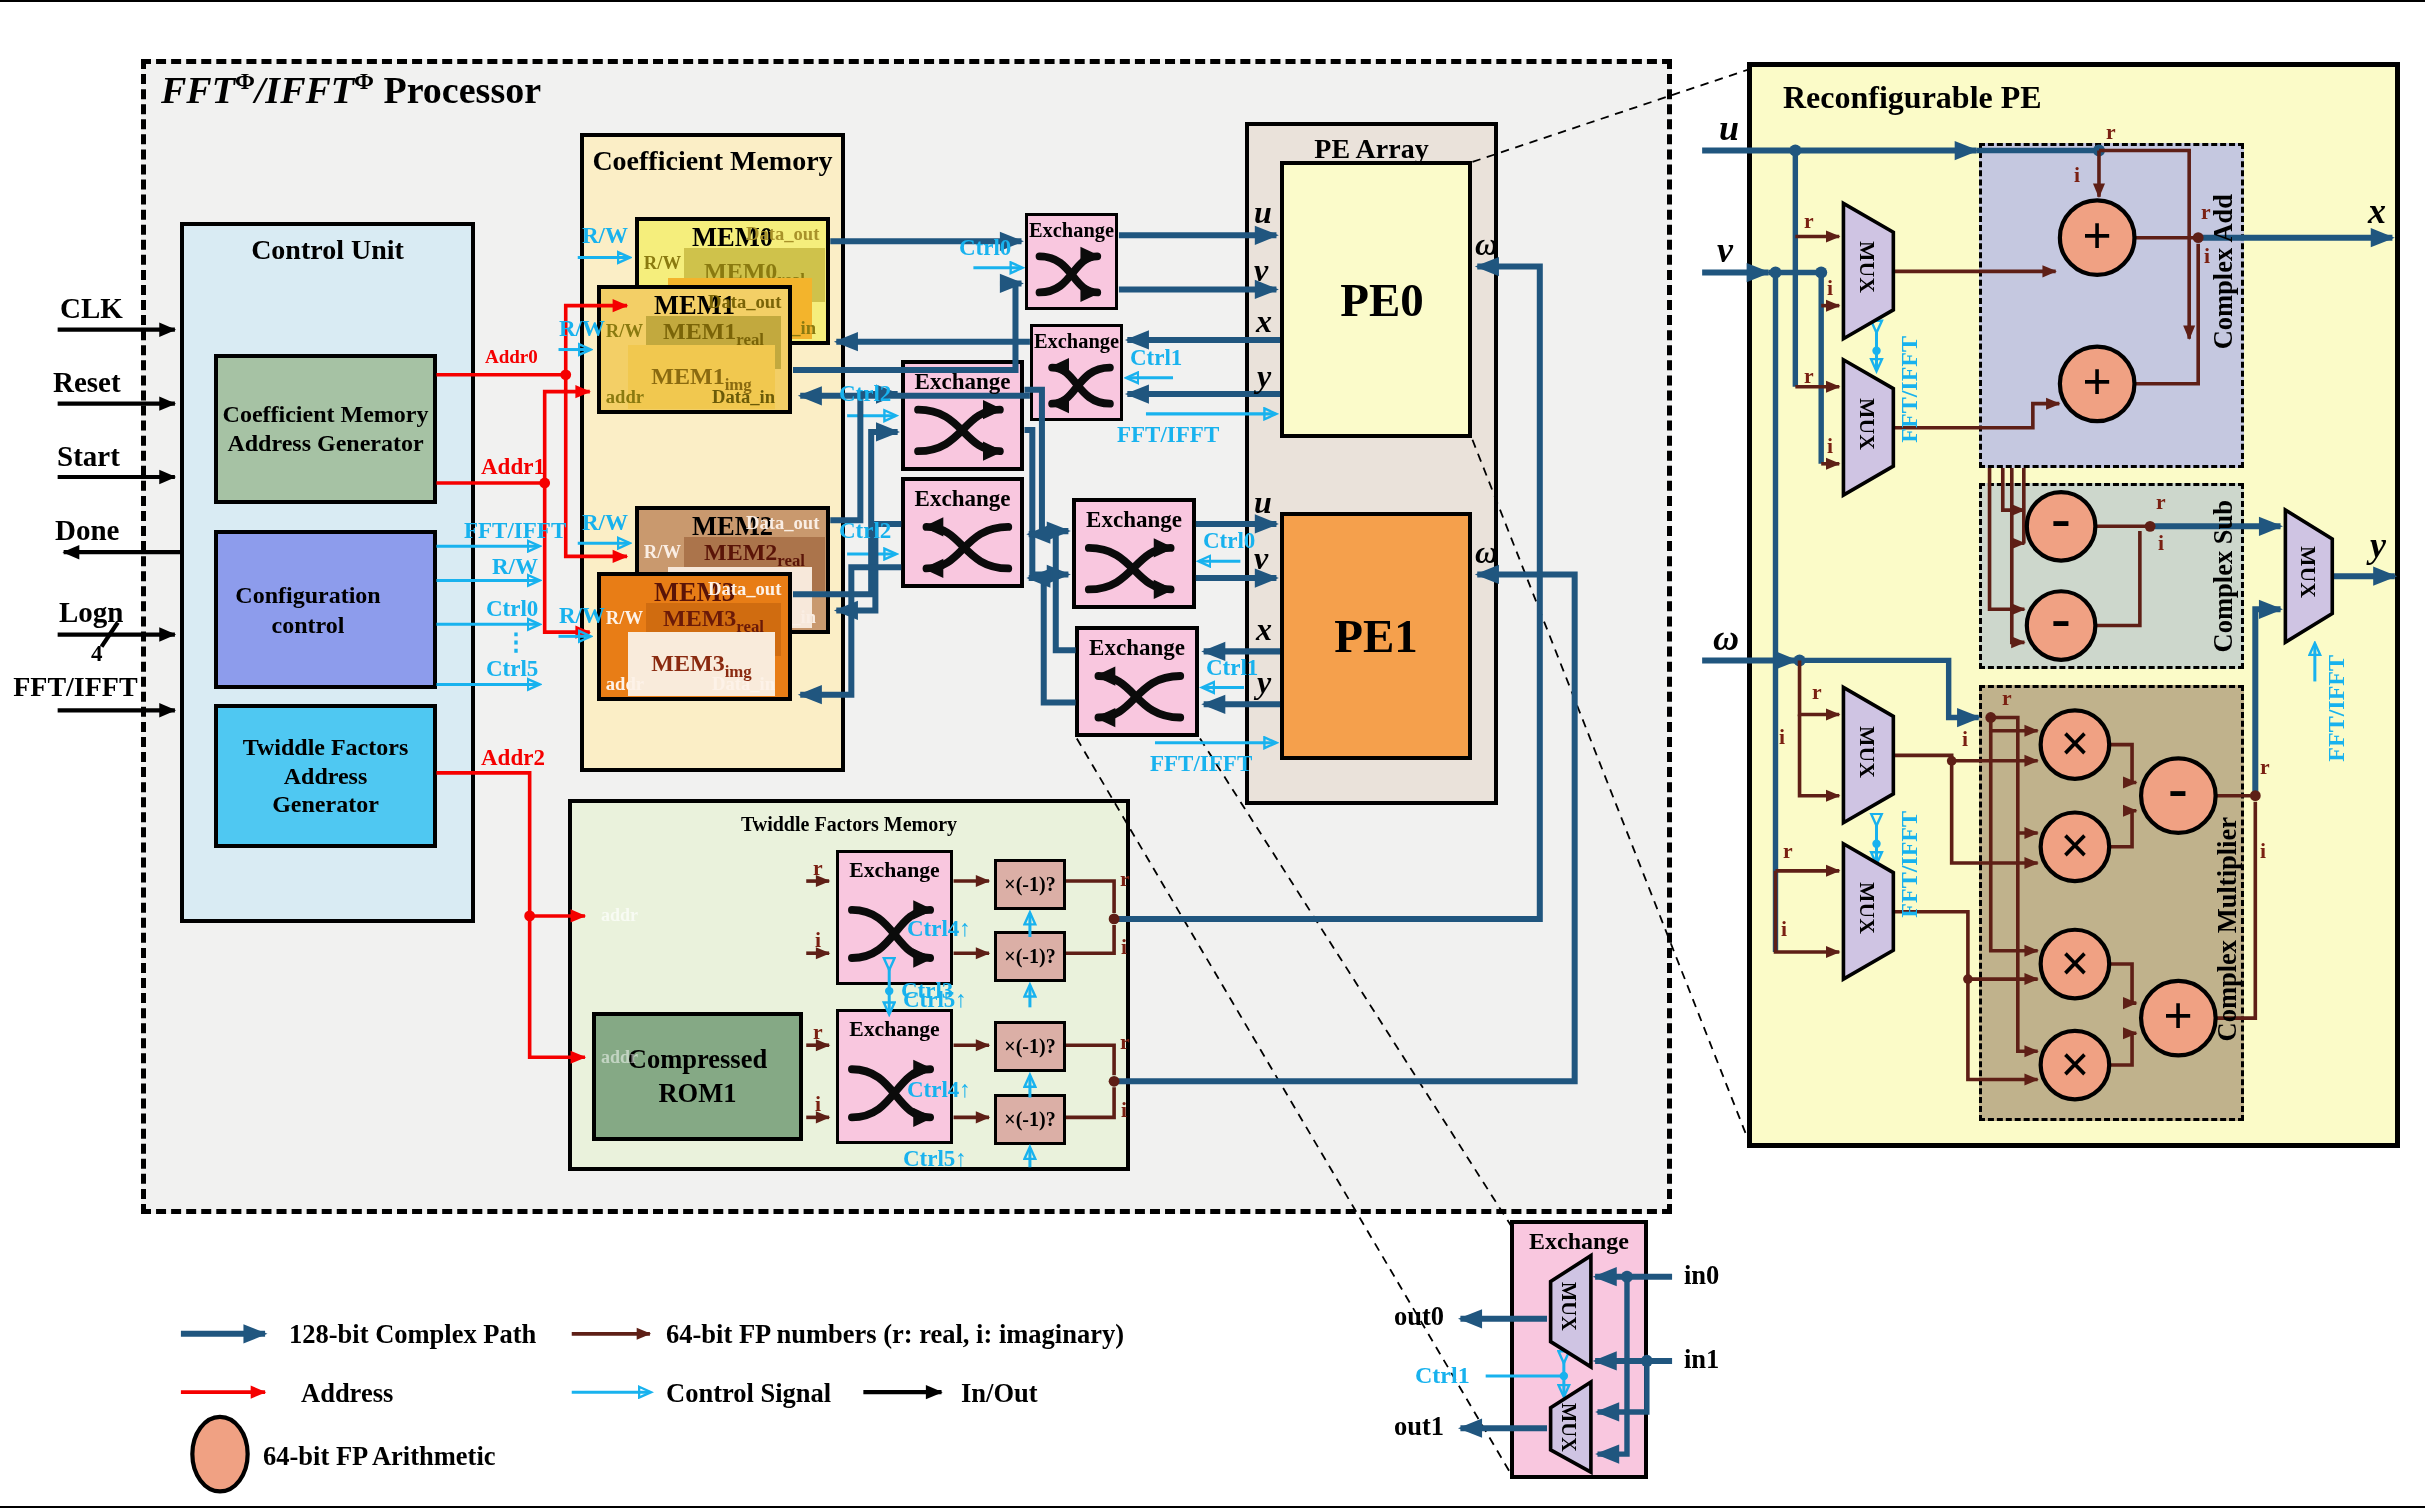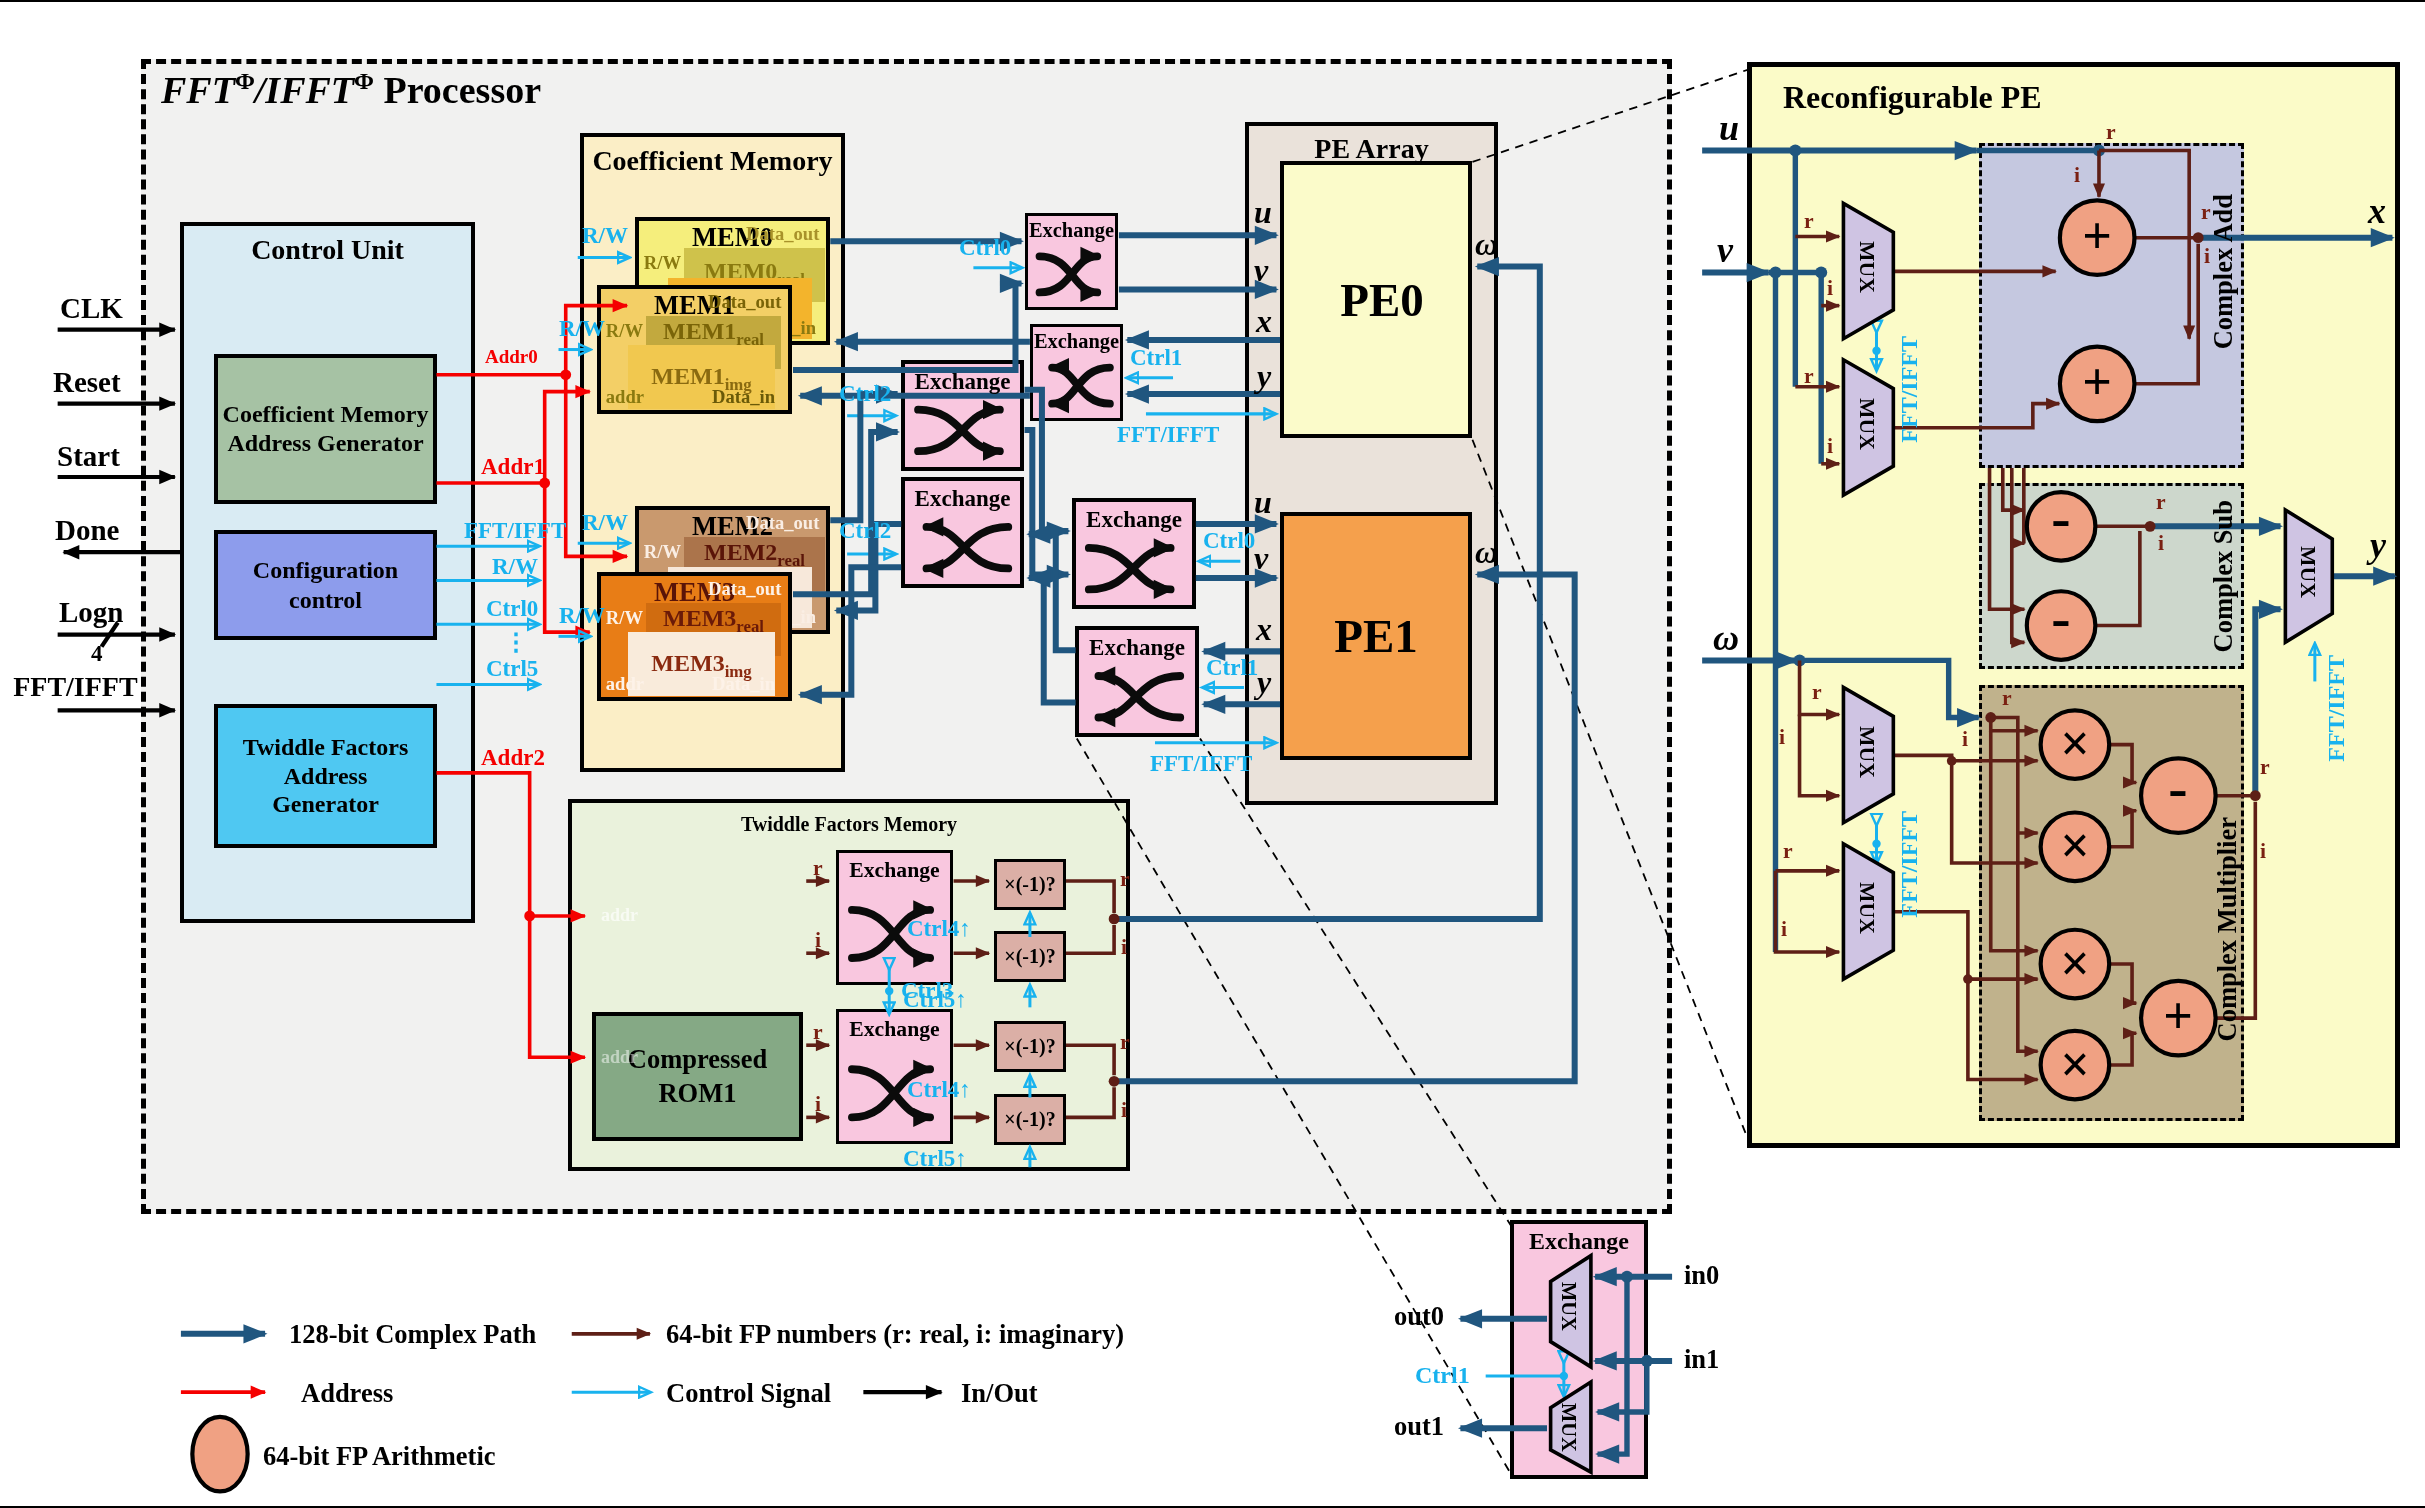--- a/index.html
+++ b/index.html
@@ -45,21 +45,21 @@
   <div class="lbl" style="left:161px;top:66px;font-size:38px;">
     <span class="it">FFT</span><sup style="font-size:24px;">Φ</sup><span class="it">/IFFT</span><sup style="font-size:24px;">Φ</sup><span> Processor</span>
   </div>
 
   <div class="box" style="left:180px;top:220px;width:295px;height:701px;background:#d9ebf3;"></div>
   <div class="lbl" style="left:180px;top:232px;width:295px;text-align:center;font-size:28px;">Control Unit</div>
 
   <div class="box" style="left:214px;top:352px;width:223px;height:150px;background:#a6c2a4;display:flex;align-items:center;justify-content:center;">
      <span class="lbl" style="position:static;font-size:24px;text-align:center;white-space:normal;line-height:1.2;">Coefficient Memory Address Generator</span>
   </div>
-  <div class="box" style="left:214px;top:528px;width:223px;height:110px;background:#8d9cec;display:flex;align-items:center;justify-content:center;">
+  <div class="box" style="left:214px;top:528px;width:223px;height:159px;background:#8d9cec;display:flex;align-items:center;justify-content:flex-start;">
      <span class="lbl" style="position:static;font-size:24px;text-align:center;white-space:normal;width:180px;line-height:1.25;">Configuration control</span>
   </div>
   <div class="box" style="left:214px;top:702px;width:223px;height:144px;background:#4fc8f2;display:flex;align-items:center;justify-content:center;">
      <span class="lbl" style="position:static;font-size:24px;text-align:center;white-space:normal;width:192px;line-height:1.2;">Twiddle Factors Address Generator</span>
   </div>
 
   <div class="lbl" style="left:60px;top:290px;font-size:29px;">CLK</div>
   <div class="lbl" style="left:53px;top:364px;font-size:29px;">Reset</div>
   <div class="lbl" style="left:57px;top:438px;font-size:29px;">Start</div>
   <div class="lbl" style="left:55px;top:512px;font-size:29px;">Done</div>

